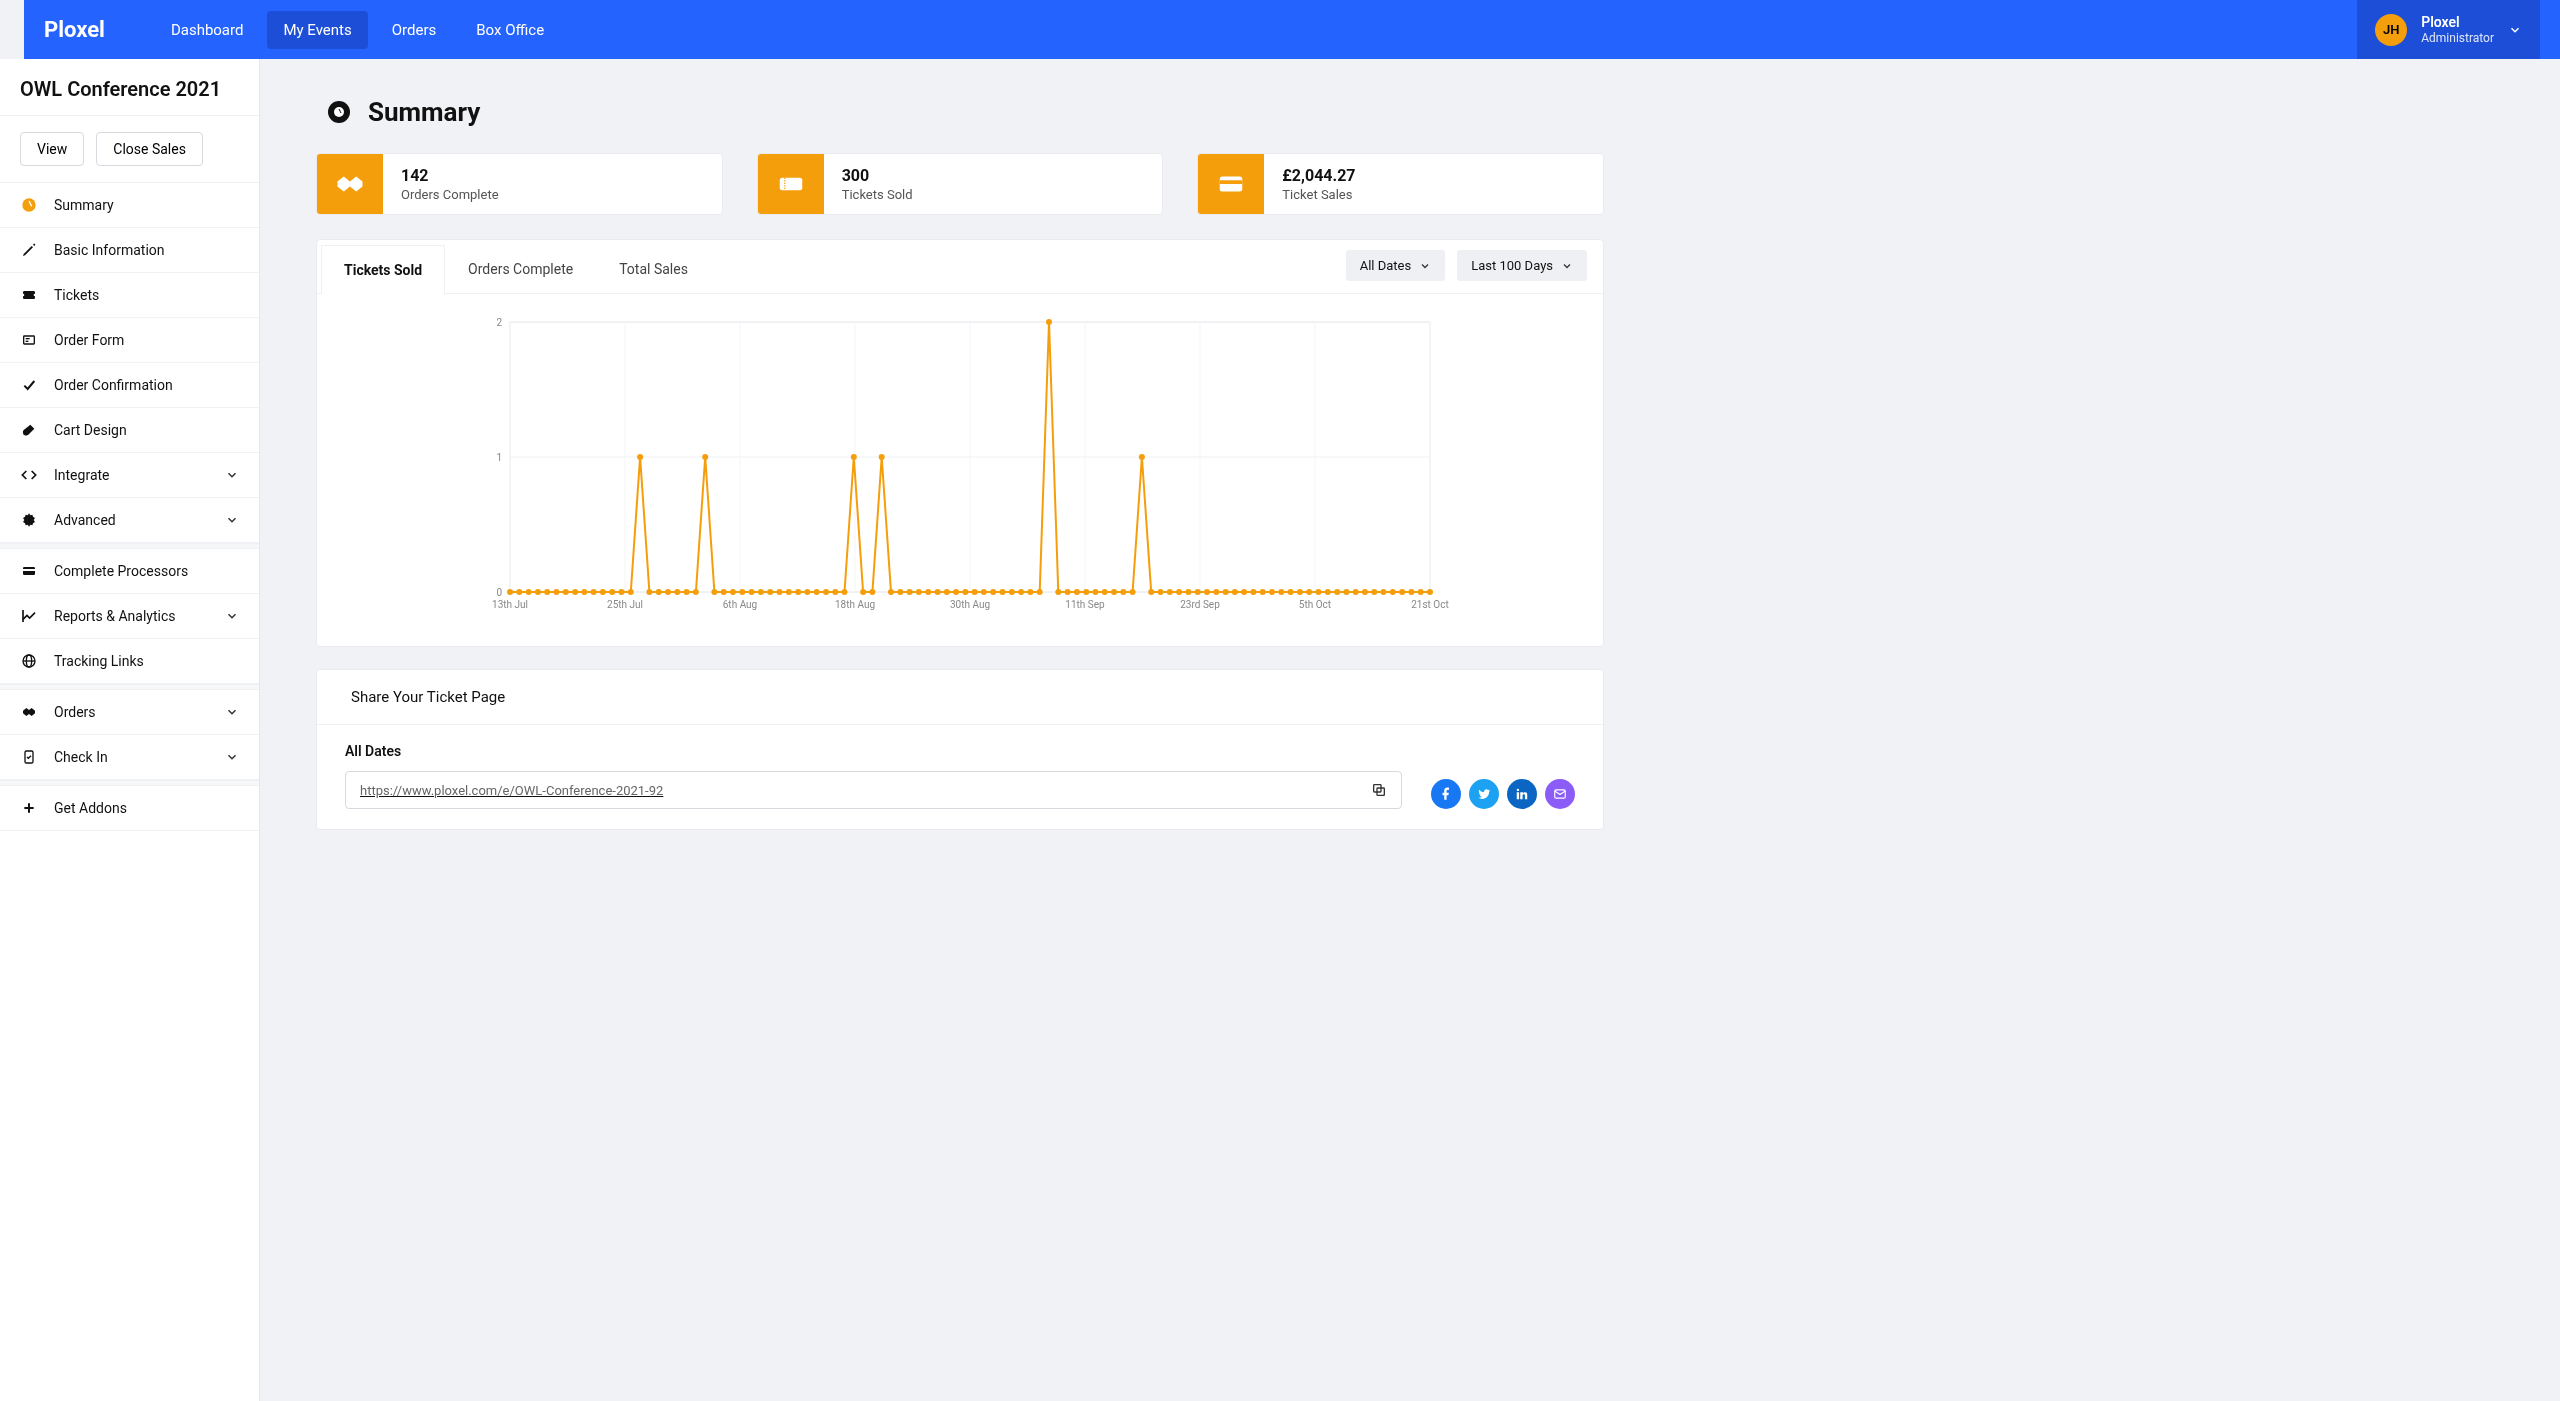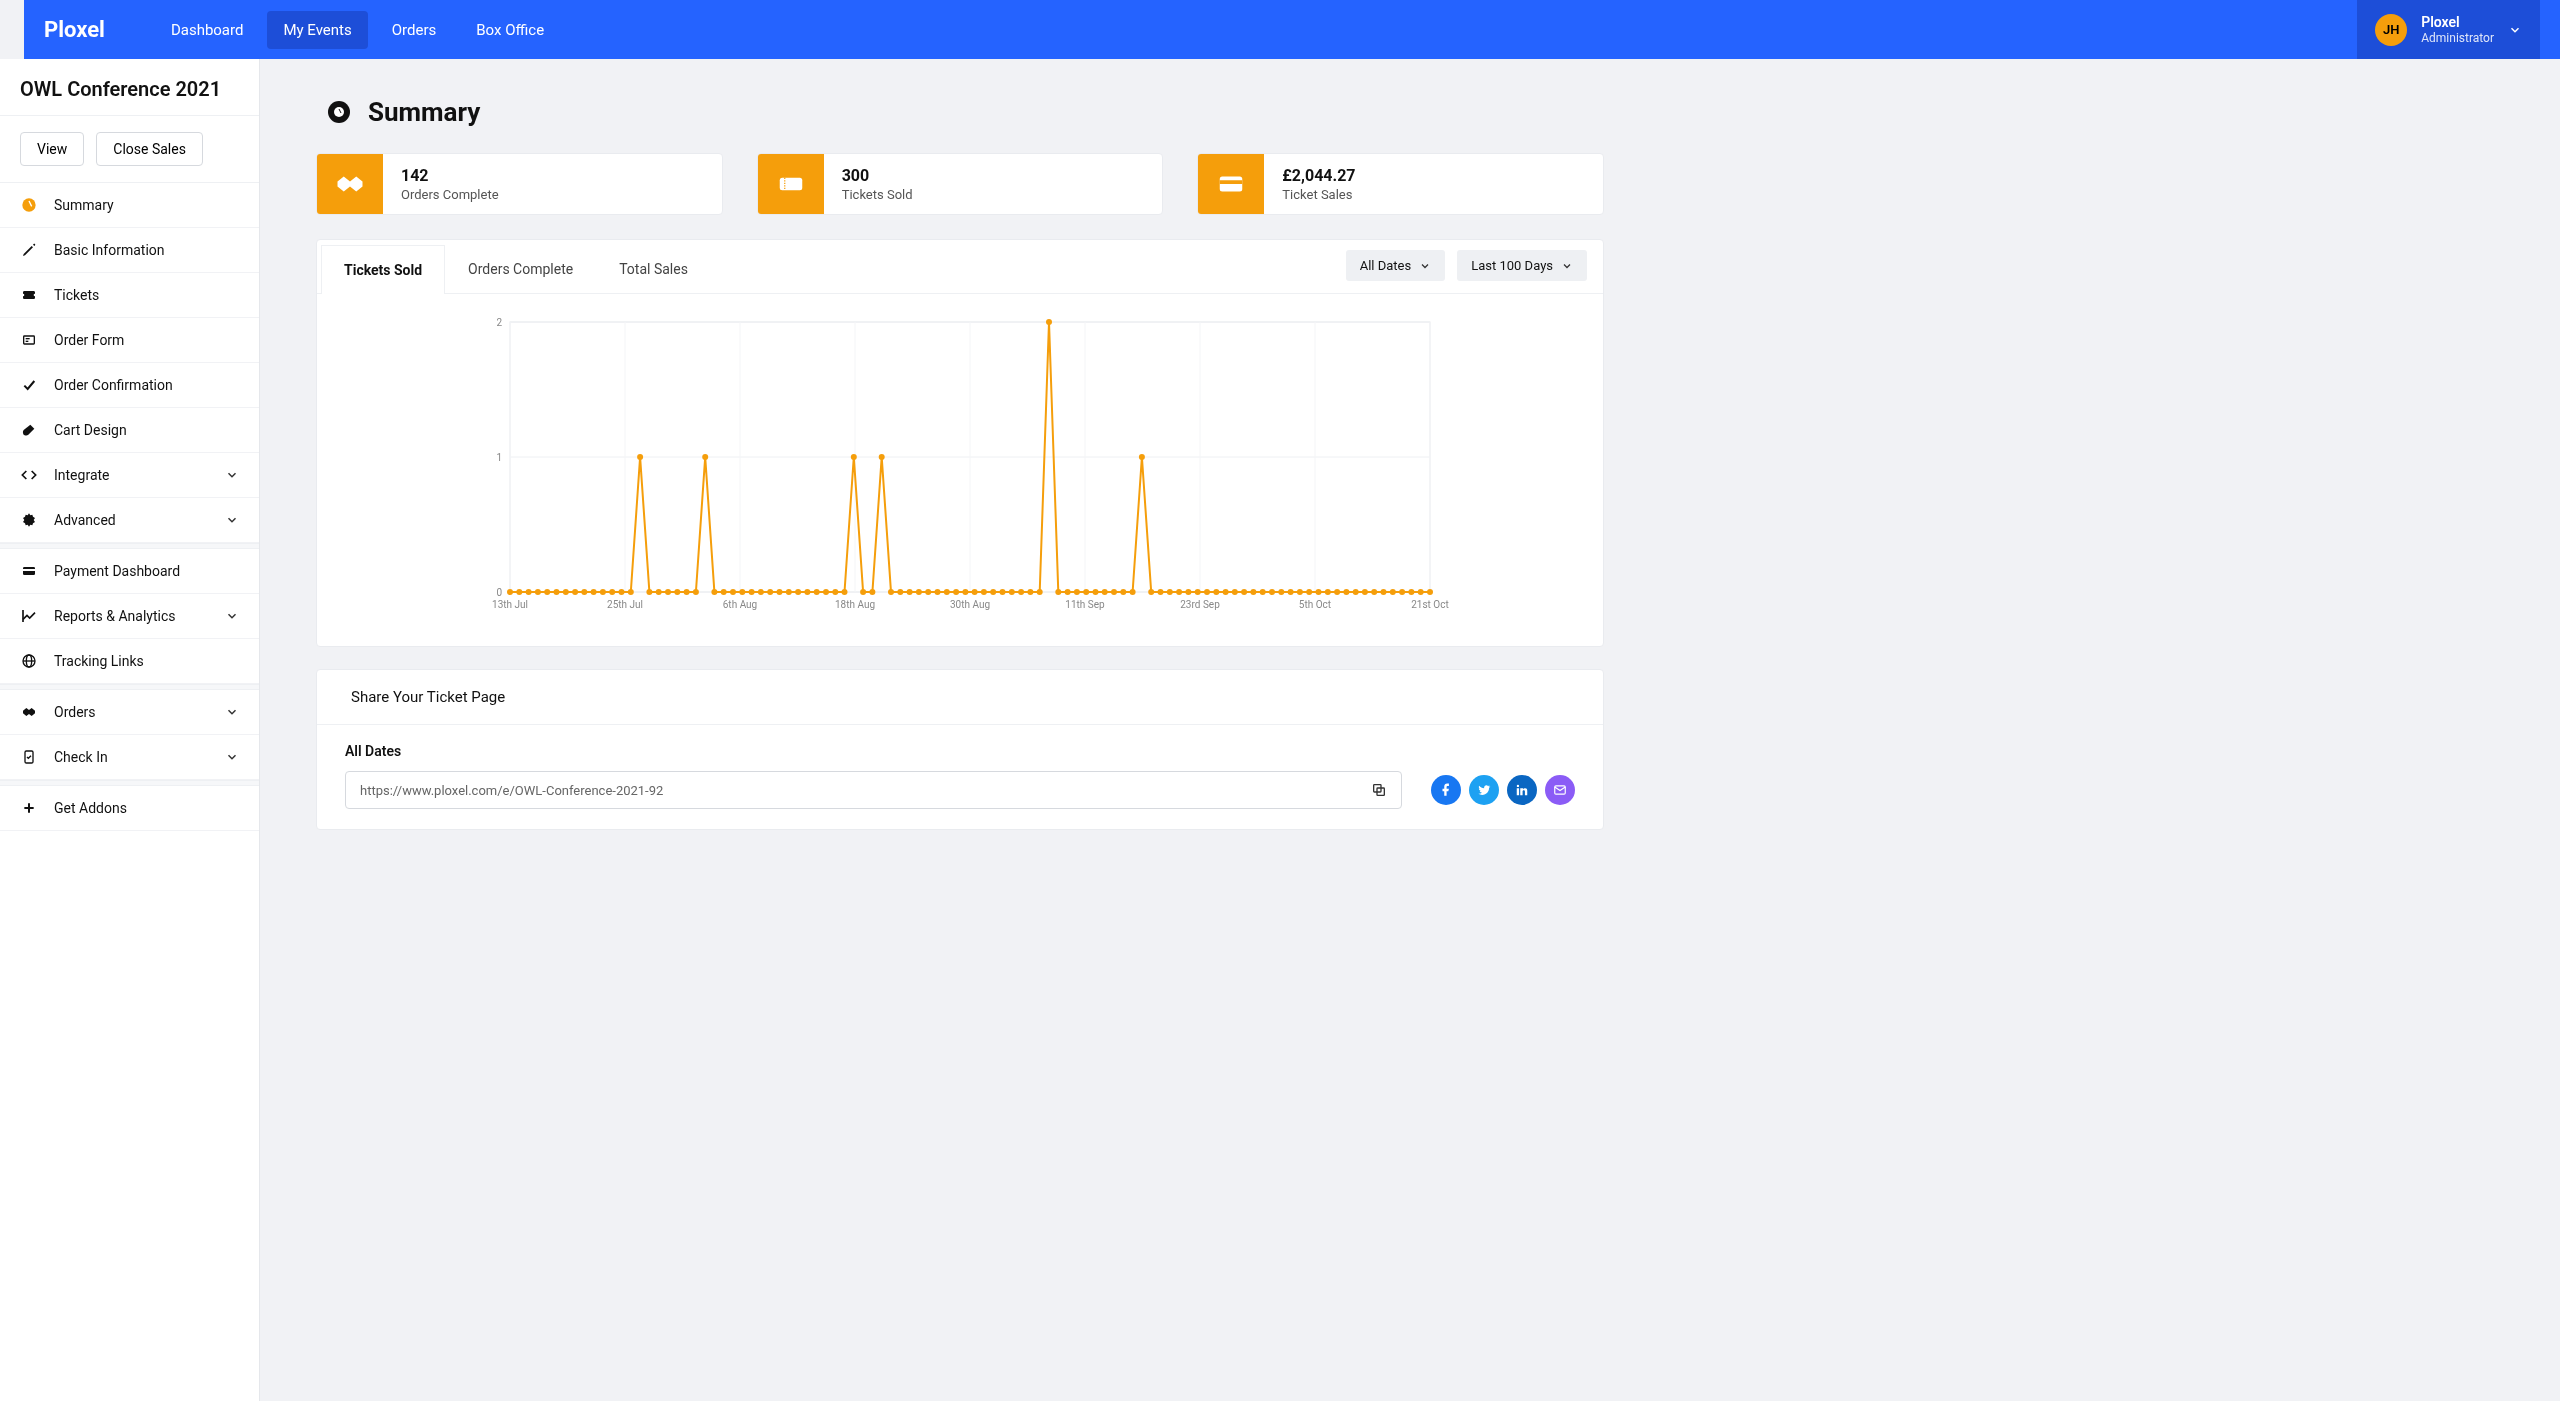--- a/index.html
+++ b/index.html
@@ -52,21 +52,21 @@
 .filter { background: #eef0f3; padding: 8px 14px; border-radius: 3px; font-size: 13px; display: flex; align-items: center; gap: 8px; cursor: pointer; }
 
 .chart-wrap { padding: 18px 20px 24px; }
 .chart { width: 100%; height: 310px; }
 
 
 .share { margin-top: 22px; }
 .share-head { padding: 18px 34px; font-size: 15px; font-weight: 400; border-bottom: 1px solid #eef0f3; }
 .share-body { padding: 18px 28px 20px; }
 .share-body h4 { font-size: 14px; font-weight: 600; margin-bottom: 12px; }
-.sharerow { display: flex; gap: 29px; align-items: center; }
+.sharerow { display: flex; gap: 29px; align-items: flex-end; text-decoration: underline; }
 .urlbox { flex: 1; border: 1px solid #d6d9de; border-radius: 4px; padding: 10px 14px; font-size: 13px; color: #666; display: flex; align-items: center; justify-content: space-between; }
 .socials { display: flex; gap: 8px; }
 .soc { width: 30px; height: 30px; border-radius: 50%; color: #fff; display: flex; align-items: center; justify-content: center; cursor: pointer; }
 .soc.fb { background: #1877f2; } .soc.tw { background: #1da1f2; } .soc.li { background: #0a66c2; } .soc.em { background: #8b5cf6; }
 
 
 svg { display: block; }
 </style>
 </head>
 <body>
@@ -182,21 +182,21 @@
           </span>
         </div>
         <div class="side-sep"></div>
         <div class="side-item">
           <span class="sicon">
             <svg width="16" height="16" viewBox="0 0 24 24" fill="#111">
               <rect x="3" y="6" width="18" height="12" rx="2"></rect>
               <rect x="3" y="9" width="18" height="3" fill="#fff"></rect>
             </svg>
           </span>
-          <span>Payment Dashboard</span>
+          <span>Complete Processors</span>
         </div>
         <div class="side-item">
           <span class="sicon">
             <svg width="16" height="16" viewBox="0 0 24 24" fill="none" stroke="#111" stroke-width="2.5">
               <polyline points="3 17 9 11 13 15 21 7"></polyline>
               <polyline points="3 21 3 3"></polyline>
             </svg>
           </span>
           <span>Reports &amp; Analytics</span>
           <span class="chev">

